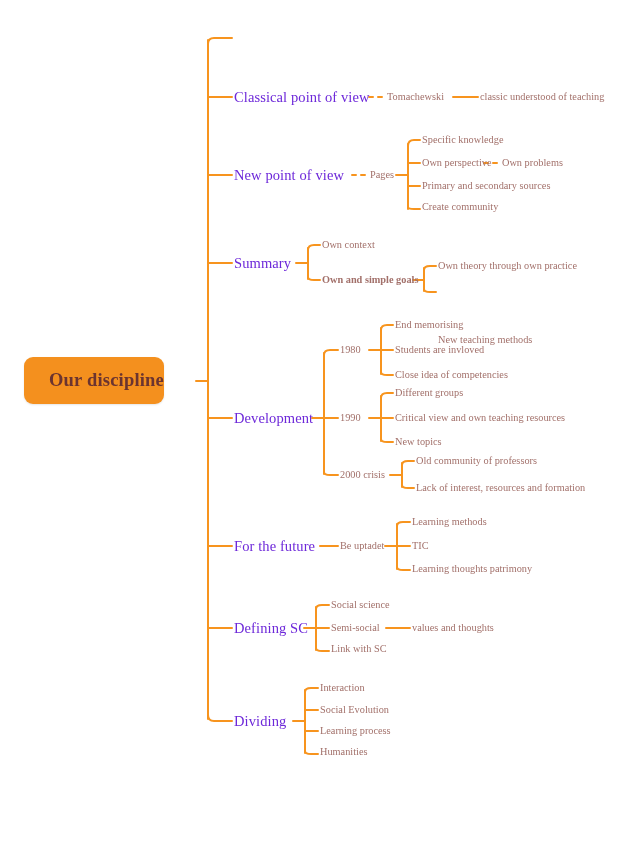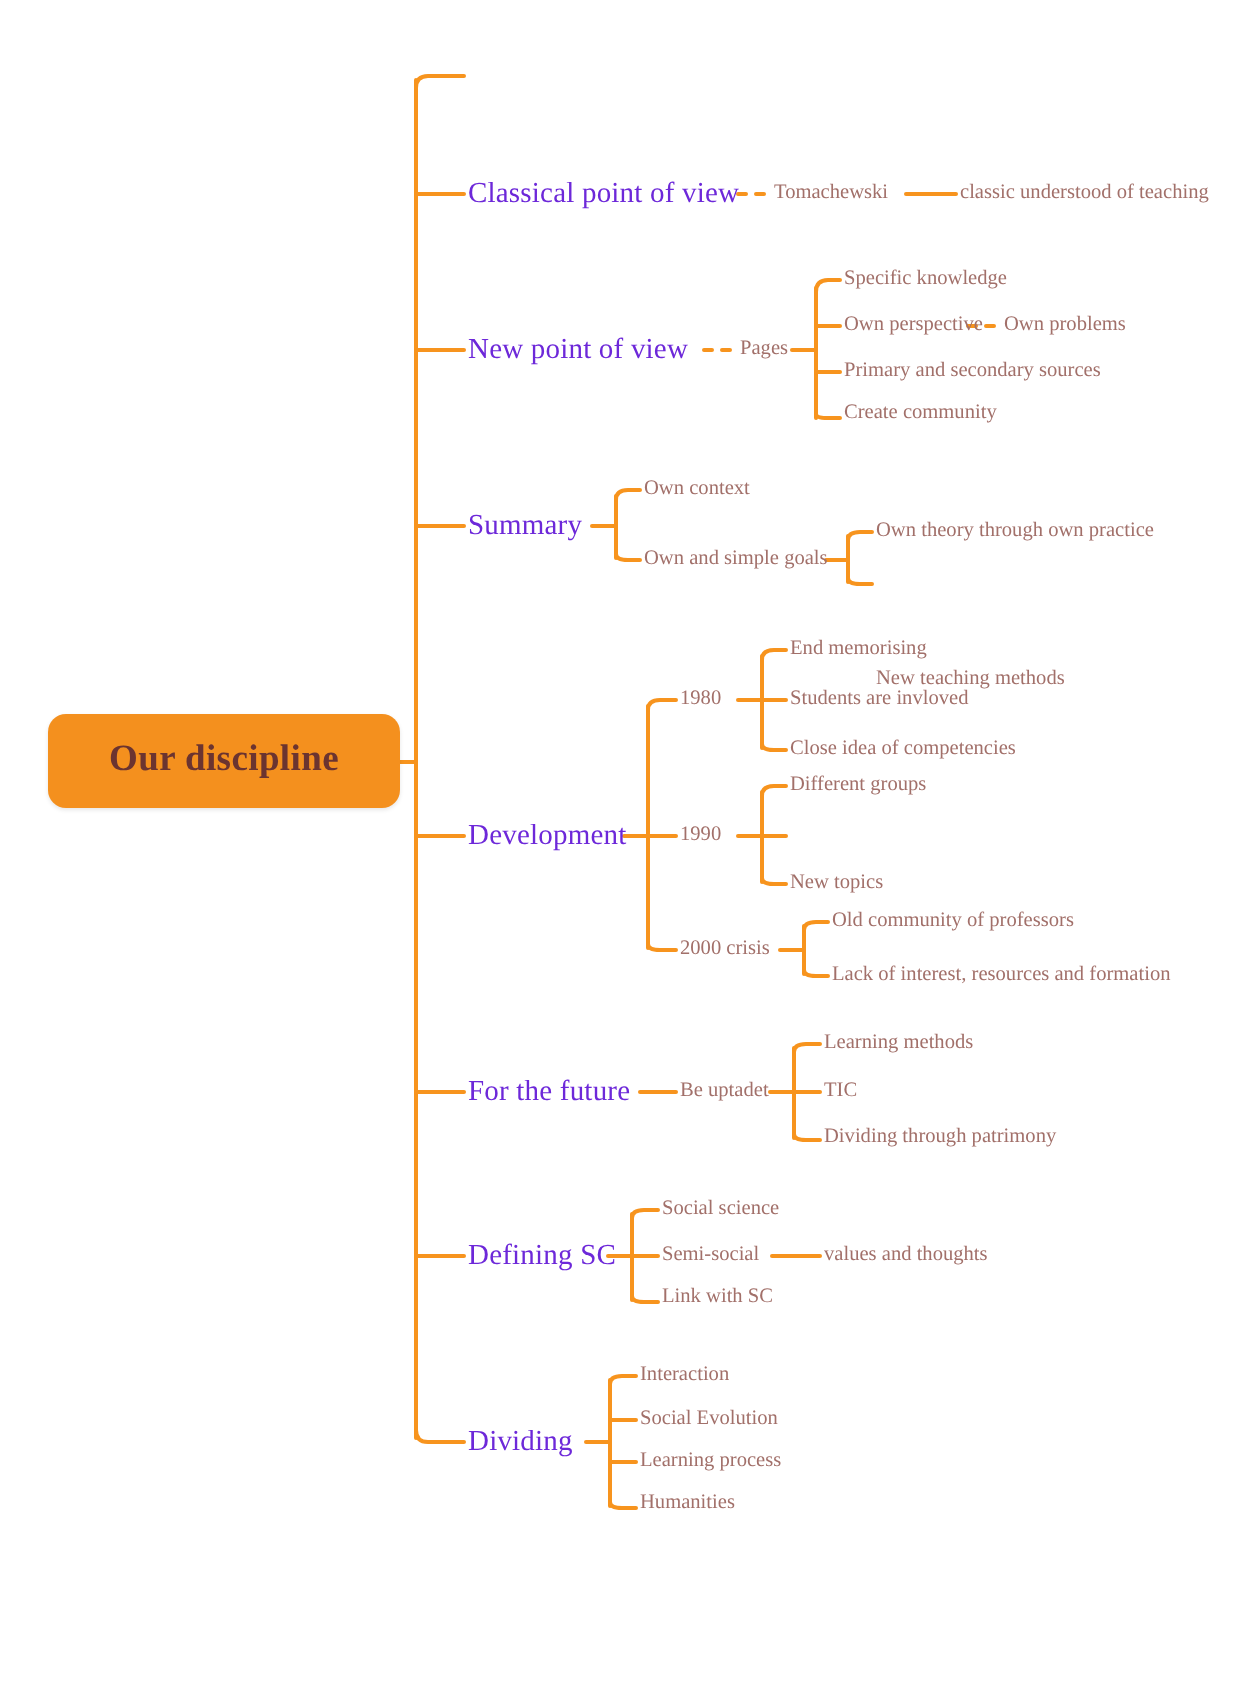--- a/index.html
+++ b/index.html
@@ -26,27 +26,27 @@
     white-space: nowrap;
     line-height: 1.22;
   }
   .node.wrap { white-space: normal; }
 
   
   #root-node {
     position: absolute;
     left: 24px;
     top: 357px;
-    width: 176px;
+    width: 140px;
     height: 47px;
     background: #F4901E;
     border-radius: 9px;
     display: flex;
     align-items: center;
-    justify-content: center;
+    justify-content: flex-end;
     box-shadow: 0 1px 2px rgba(0,0,0,0.10);
   }
   #root-node .root-label {
     font-size: 18.5px;
     font-weight: bold;
     color: #6B3430;
     letter-spacing: 0.2px;
   }
 
   
@@ -189,44 +189,45 @@
 
   <div class="node lv2" style="left:370px; top:169px;">Pages</div>
 
   <div class="node lv3" style="left:422px; top:134px;">Specific knowledge</div>
   <div class="node lv3" style="left:422px; top:157px;">Own perspective</div>
   <div class="node lv3" style="left:502px; top:157px;">Own problems</div>
   <div class="node lv3" style="left:422px; top:180px;">Primary and secondary sources</div>
   <div class="node lv3" style="left:422px; top:201px;">Create community</div>
 
   <div class="node lv2" style="left:322px; top:239px;">Own context</div>
-  <div class="node lv2" style="left:322px; top:274px;">Own and simple goals</div>
+  <div class="node lv2" style="left:322px; top:274px;font-weight:bold;">Own and simple goals</div>
 
   <div class="node lv3" style="left:438px; top:260px;">Own theory through own practice</div>
   <div class="node lv3" style="left:438px; top:286px;margin-top:48px;">New teaching methods</div>
 
   <div class="node lv2" style="left:340px; top:344px;">1980</div>
   <div class="node lv2" style="left:340px; top:412px;">1990</div>
   <div class="node lv2" style="left:340px; top:469px;">2000 crisis</div>
 
   <div class="node lv3" style="left:395px; top:319px;">End memorising</div>
   <div class="node lv3" style="left:395px; top:344px;">Students are invloved</div>
   <div class="node lv3" style="left:395px; top:369px;">Close idea of competencies</div>
 
   <div class="node lv3" style="left:395px; top:387px;">Different groups</div>
+  <div class="node lv3" style="left:395px; top:412px;">Critical view and own teaching resources</div>
   <div class="node lv3" style="left:395px; top:436px;text-align:right;">New topics</div>
 
   <div class="node lv3" style="left:416px; top:455px;">Old community of professors</div>
   <div class="node lv3" style="left:416px; top:482px;">Lack of interest, resources and formation</div>
 
   <div class="node lv2" style="left:340px; top:540px;">Be uptadet</div>
 
   <div class="node lv3" style="left:412px; top:516px;">Learning methods</div>
   <div class="node lv3" style="left:412px; top:540px;">TIC</div>
-  <div class="node lv3" style="left:412px; top:563px;">Dividing through patrimony</div>
+  <div class="node lv3" style="left:412px; top:563px;">Learning thoughts patrimony</div>
 
   <div class="node lv2" style="left:331px; top:599px;">Social science</div>
   <div class="node lv2" style="left:331px; top:622px;">Semi-social</div>
   <div class="node lv3" style="left:412px; top:622px;">values and thoughts</div>
   <div class="node lv2" style="left:331px; top:643px;">Link with SC</div>
 
   <div class="node lv2" style="left:320px; top:682px;">Interaction</div>
   <div class="node lv2" style="left:320px; top:704px;">Social Evolution</div>
   <div class="node lv2" style="left:320px; top:725px;">Learning process</div>
   <div class="node lv2" style="left:320px; top:746px;">Humanities</div>

